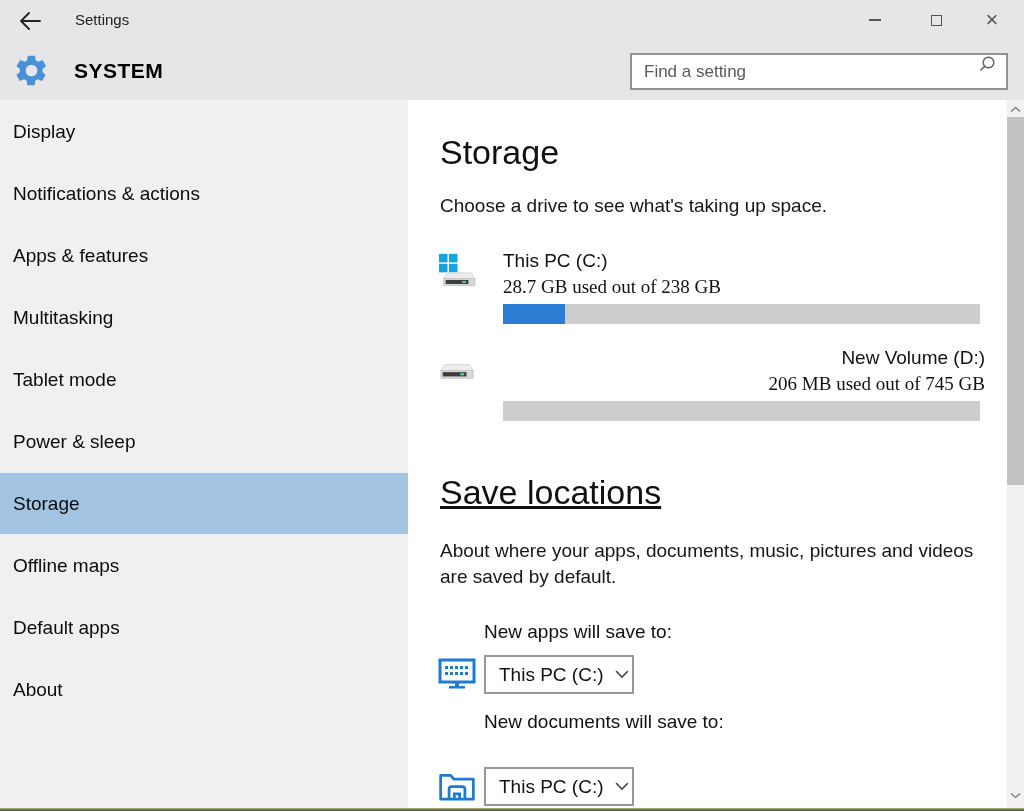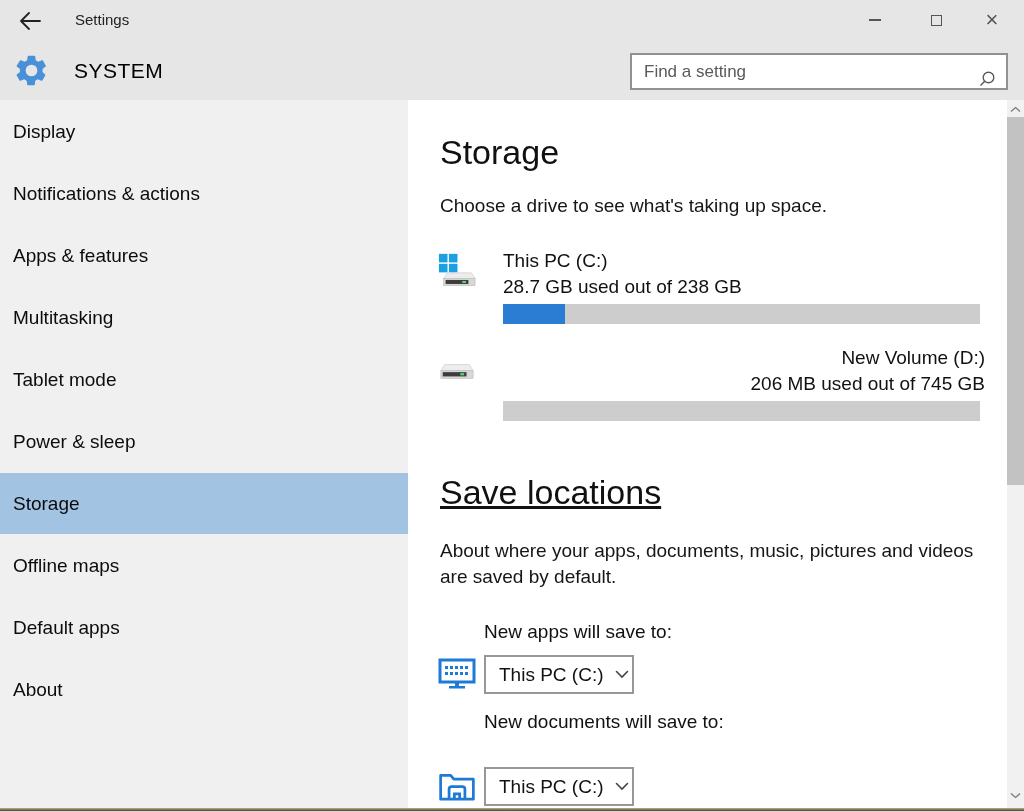--- a/index.html
+++ b/index.html
@@ -20,41 +20,41 @@
   .back-btn{position:absolute;left:16px;top:8px;width:28px;height:26px;cursor:pointer;}
   .titlebar-title{position:absolute;left:75px;top:11px;font-size:15px;color:#222;}
   .win-btn{position:absolute;top:6px;width:34px;height:28px;display:flex;align-items:center;justify-content:center;cursor:pointer;color:#444;}
   .win-btn.min{left:858px;}
   .win-btn.max{left:919px;}
   .win-btn.close{left:975px;}
   .min-glyph{display:block;width:12px;border-top:2px solid #555;}
   .max-glyph{display:block;width:11px;height:11px;border:1.5px solid #555;}
   .close-glyph{font-size:22px;line-height:1;color:#555;font-weight:400;}
   .gear{position:absolute;left:13px;top:52px;width:37px;height:37px;}
-  .app-title{position:absolute;left:74px;top:59px;font-size:21px;font-weight:400;letter-spacing:.5px;color:#000;}
-  .searchbox{position:absolute;left:630px;top:53px;width:378px;height:37px;background:#fff;border:2px solid #919191;display:flex;align-items:flex-end;}
+  .app-title{position:absolute;left:74px;top:59px;font-size:21px;font-weight:700;letter-spacing:.5px;color:#000;}
+  .searchbox{position:absolute;left:630px;top:53px;width:378px;height:37px;background:#fff;border:2px solid #919191;display:flex;align-items:flex-start;}
   .searchbox input{flex:1;border:none;outline:none;background:transparent;font-family:inherit;font-size:17px;color:#555;padding-left:12px;height:100%;}
   .searchbox input::placeholder{color:#5a5a5a;opacity:1;}
   .search-icon{margin-right:10px;display:flex;}
 
   
   .sidebar{position:absolute;left:0;top:100px;width:408px;height:708px;background:var(--sidebar-bg);}
   .side-item{height:61px;display:flex;align-items:center;padding-left:13px;font-size:19px;color:#0c0c0c;cursor:pointer;margin-top:1px;}
   .side-item.selected{background:var(--selected-item-bg);}
 
   
   .content{position:absolute;left:408px;top:100px;width:599px;height:708px;background:#fff;}
   .h1{position:absolute;left:32px;font-size:34px;font-weight:300;color:#111;}
   .storage-title{top:33px;}
   .storage-sub{position:absolute;left:32px;top:95px;font-size:19px;color:#161616;}
   .drive{position:absolute;left:30px;}
   .drive-icon{position:absolute;left:0;top:0;width:38px;height:40px;}
   .drive-text{position:absolute;left:65px;top:0;width:482px;}
   .drive-name{font-size:19px;color:#111;}
-  .drive-usage{font-size:19px;color:#111;margin-top:4px;}
+  .drive-usage{font-size:19px;color:#111;margin-top:4px;font-family:Liberation Serif, serif;}
   .progress{margin-top:6px;width:477px;height:20px;background:var(--progress-track);}
   .progress-fill{height:100%;background:var(--accent-blue);}
   .save-title{top:373px;text-decoration:underline;}
   .save-desc{position:absolute;left:32px;top:438px;width:560px;font-size:19px;line-height:26px;color:#161616;}
   .loc-label{position:absolute;left:76px;font-size:19px;color:#111;}
   .loc-row-icon{position:absolute;left:30px;width:38px;height:34px;}
   .dropdown{position:absolute;left:76px;width:150px;height:39px;border:2px solid #979797;background:#fff;display:flex;align-items:center;padding-left:13px;gap:11px;font-size:19px;color:#111;cursor:pointer;}
 
   
   .scrollbar{position:absolute;left:1007px;top:100px;width:17px;height:708px;background:#f1f1f1;}

